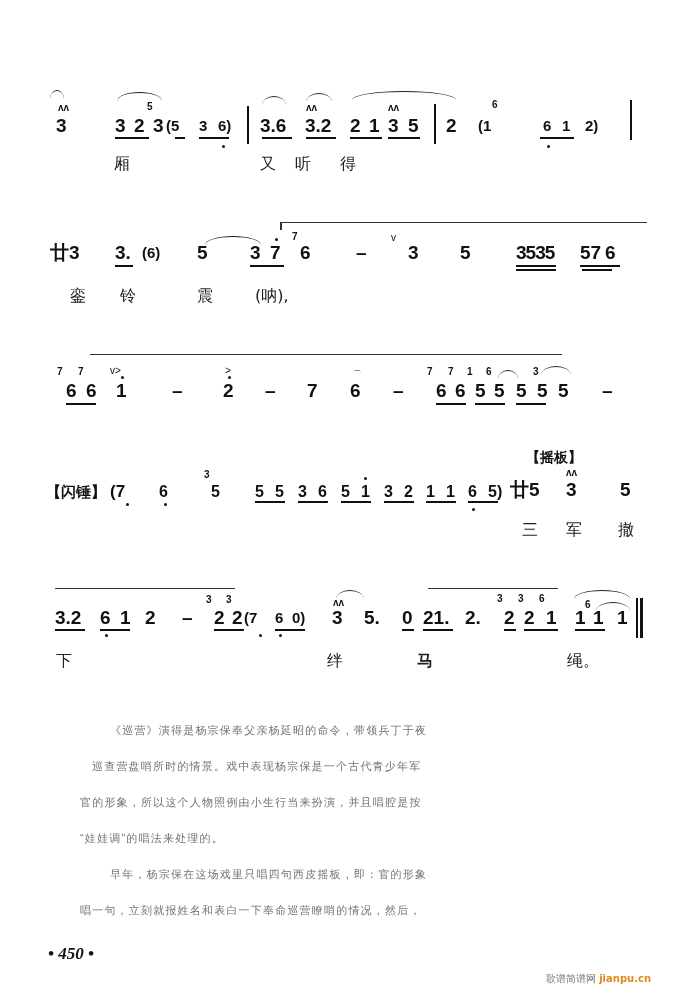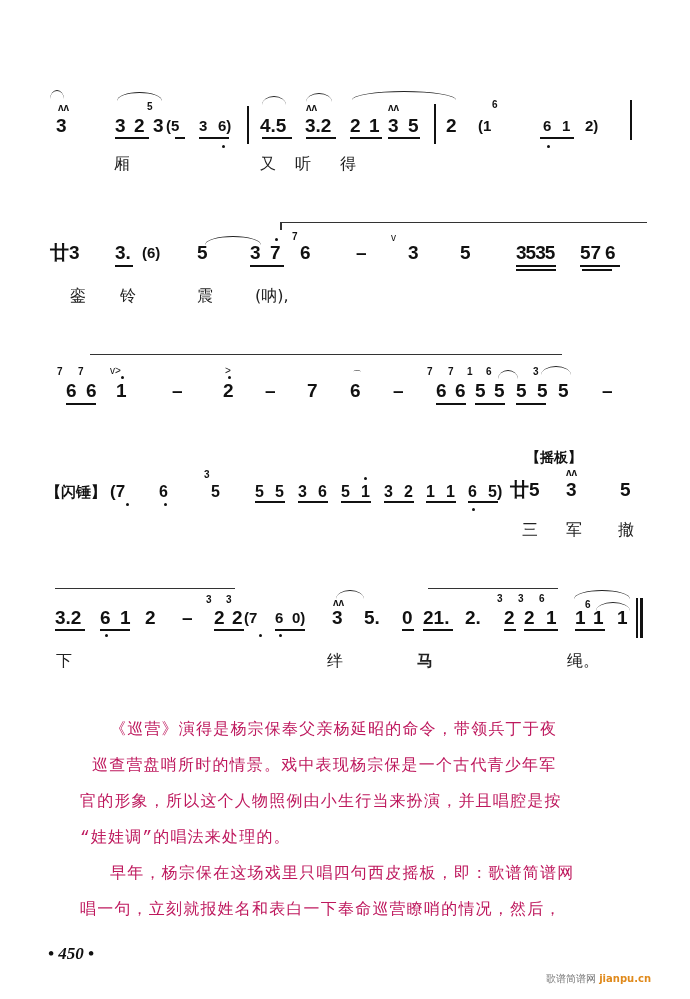--- a/index.html
+++ b/index.html
@@ -13,22 +13,22 @@
        font-size: 10px; line-height: 10px; white-space: nowrap; color: #111; }
   .lab { position: absolute; font-family: "DejaVu Sans", sans-serif; font-weight: bold;
          font-size: 16px; line-height: 18px; white-space: nowrap; color: #111; }
   .ly { position: absolute; font-family: "DejaVu Sans", sans-serif; font-size: 16px;
         line-height: 18px; white-space: nowrap; color: #222; }
   .ul { position: absolute; height: 1.5px; background: #111; }
   .dot { position: absolute; width: 3px; height: 3px; border-radius: 50%; background: #111; }
   .bar { position: absolute; width: 2px; background: #111; }
   .slur { position: absolute; border-top: 1.5px solid #222; border-radius: 50% 50% 0 0 / 100% 100% 0 0; height: 8px; }
   .line { position: absolute; height: 1.2px; background: #333; }
-  .para { position: absolute; left: 84px; width: 520px; font-family: Liberation Mono, monospace;
-          font-size: 16px; line-height: 36px; color: #be185d; white-space: nowrap; letter-spacing: 1.2px; }
+  .para { position: absolute; left: 84px; width: 520px; font-family: Liberation Sans, sans-serif;
+          font-size: 11px; line-height: 36px; color: #737373; white-space: nowrap; letter-spacing: 1.2px; }
   .pagenum { position: absolute; left: 48px; top: 944px; font-family: "Liberation Serif", serif;
              font-style: italic; font-weight: bold; font-size: 17px; color: #111; }
   .wm { position: absolute; left: 546px; top: 972px; font-family: "DejaVu Sans", sans-serif;
         font-size: 10px; color: #777; }
   .wm .cn { color: #e08a1c; font-weight: bold; }
 </style>
 </head>
 <body>
 
 <div class="page">
@@ -46,21 +46,21 @@
     <span class="n" style="left:166px;top:116px;font-size:15px;">(5</span>
     <span class="n" style="left:199px;top:116px;font-size:15px;">3</span>
     <span class="n" style="left:218px;top:116px;font-size:15px;">6)</span>
     <div class="ul" style="left:115px;top:137px;width:34px;"></div>
     <div class="ul" style="left:175px;top:137px;width:10px;"></div>
     <div class="ul" style="left:199px;top:137px;width:30px;"></div>
     <div class="dot" style="left:222px;top:145px;"></div>
     <div class="bar" style="left:247px;top:106px;height:38px;"></div>
 
     <div class="slur" style="left:262px;top:96px;width:24px;"></div>
-    <span class="n" style="left:260px;top:116px;">4.5</span>
+    <span class="n" style="left:260px;top:116px;">3.6</span>
     <div class="ul" style="left:262px;top:137px;width:30px;"></div>
     <div class="slur" style="left:306px;top:93px;width:26px;"></div>
     <span class="g" style="left:306px;top:103px;">ʌʌ</span>
     <span class="n" style="left:305px;top:116px;">3.2</span>
     <div class="ul" style="left:306px;top:137px;width:30px;"></div>
     <div class="slur" style="left:352px;top:91px;width:104px;"></div>
     <span class="n" style="left:350px;top:116px;">2</span>
     <span class="n" style="left:369px;top:116px;">1</span>
     <span class="g" style="left:388px;top:103px;">ʌʌ</span>
     <span class="n" style="left:388px;top:116px;">3</span>
@@ -253,21 +253,21 @@
     <span class="ly" style="left:327px;top:652px;">绊</span>
     <span class="ly" style="left:417px;top:652px;font-weight:bold;">马</span>
     <span class="ly" style="left:567px;top:652px;">绳。</span>
   </div>
 
   <div>
     <div class="para" style="top:712px;left:110px;">《巡营》演得是杨宗保奉父亲杨延昭的命令，带领兵丁于夜</div>
     <div class="para" style="top:748px;left:92px;">巡查营盘哨所时的情景。戏中表现杨宗保是一个古代青少年军</div>
     <div class="para" style="top:784px;left:80px;">官的形象，所以这个人物照例由小生行当来扮演，并且唱腔是按</div>
     <div class="para" style="top:820px;left:80px;">“娃娃调”的唱法来处理的。</div>
-    <div class="para" style="top:856px;left:110px;">早年，杨宗保在这场戏里只唱四句西皮摇板，即：歌谱简谱网</div>
+    <div class="para" style="top:856px;left:110px;">早年，杨宗保在这场戏里只唱四句西皮摇板，即：官的形象</div>
     <div class="para" style="top:892px;left:80px;">唱一句，立刻就报姓名和表白一下奉命巡营瞭哨的情况，然后，</div>
   </div>
 
   <div class="pagenum">• 450 •</div>
 
   <div class="wm">
     <span>歌谱简谱网</span>
     <span class="cn">jianpu.cn</span>
   </div>
 </div>

